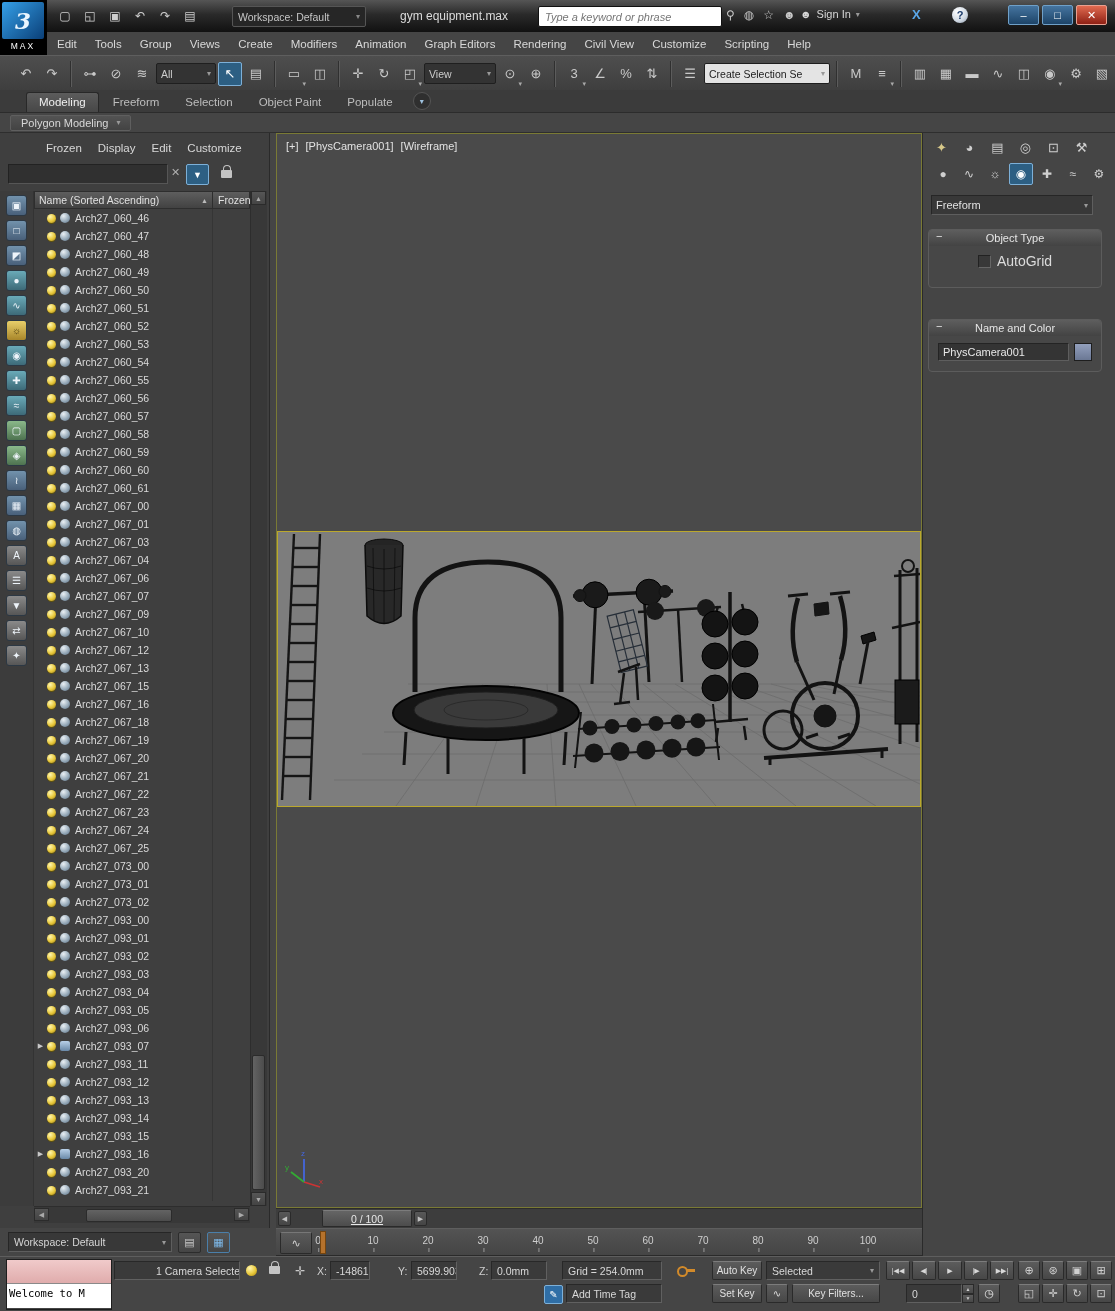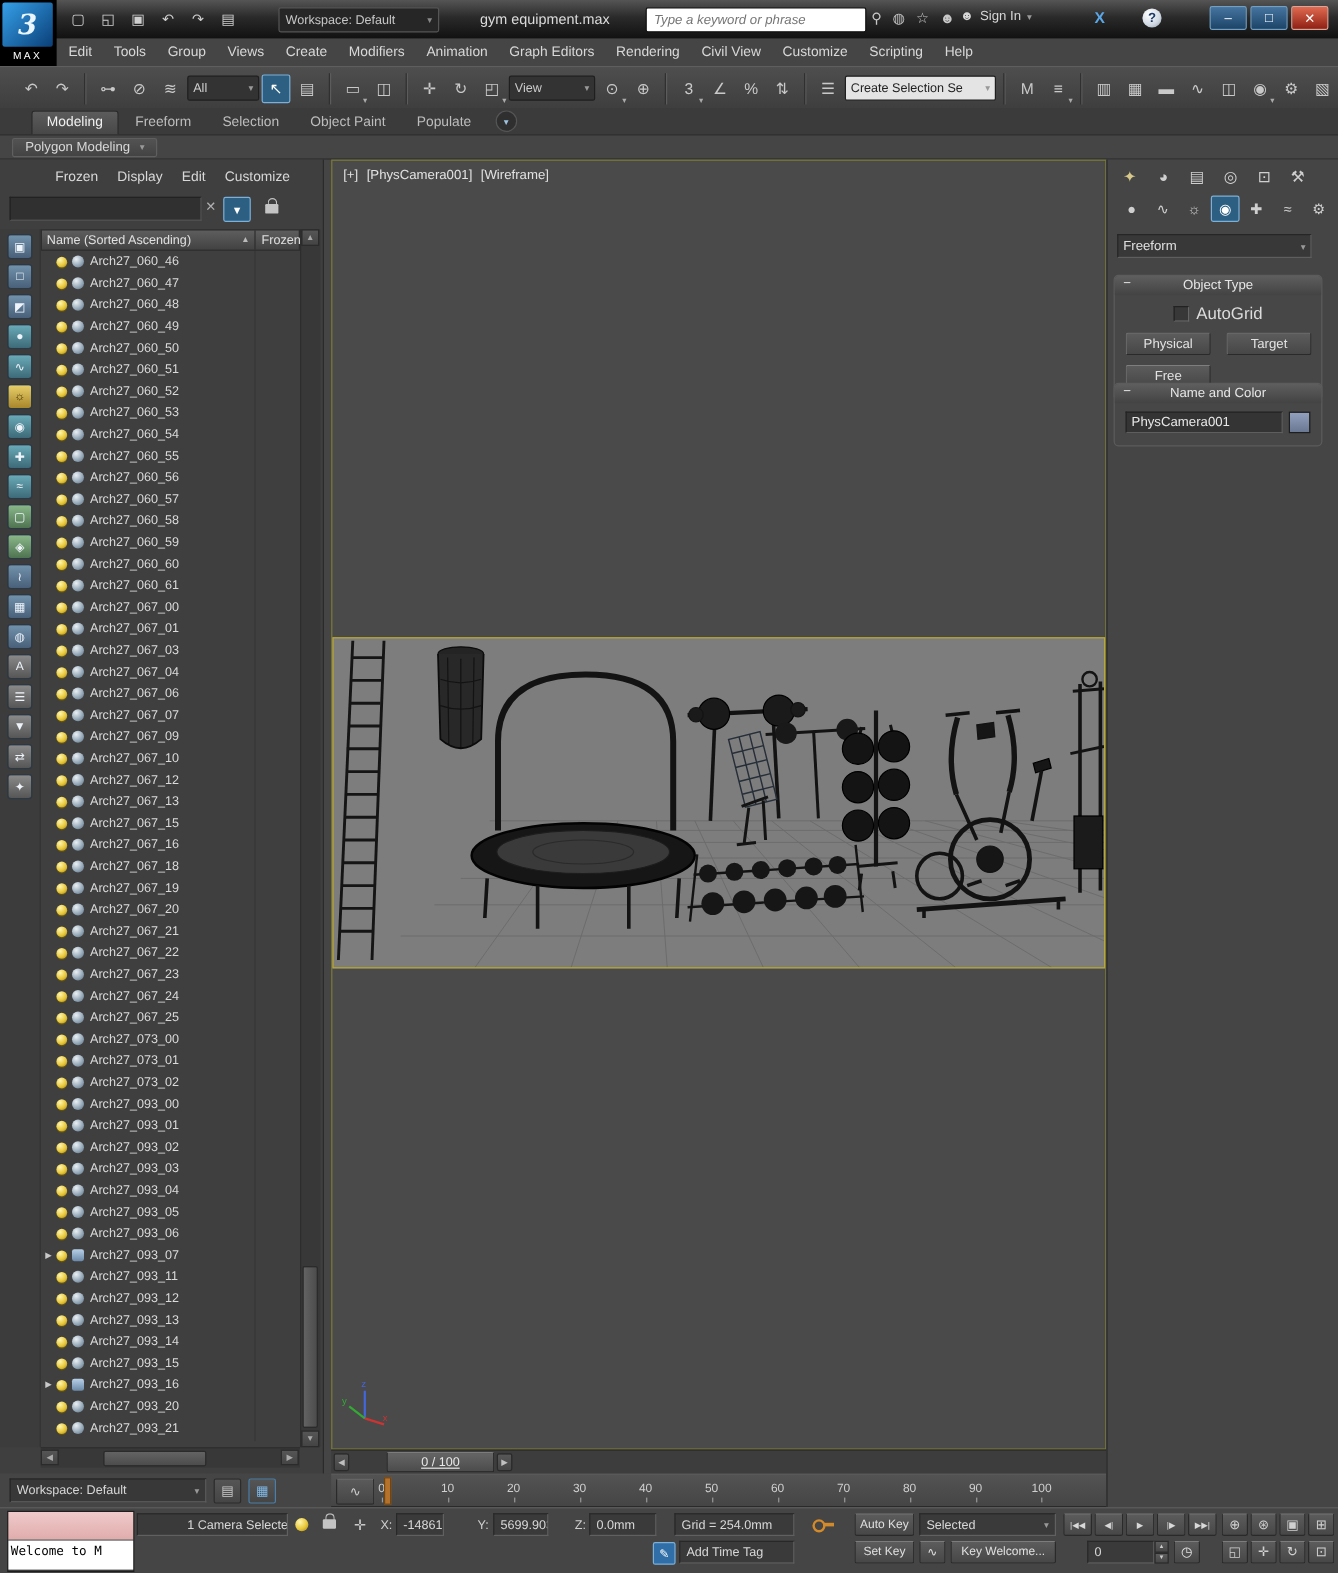--- a/index.html
+++ b/index.html
@@ -953,25 +953,20 @@
     <div class="rollout" style="top:96px;">
       <div class="rollout-header">
         <span class="rollout-minus">−</span>
         <span>Object Type</span>
       </div>
       <div class="rollout-body">
         <div id="autogrid-row">
           <div id="autogrid-box"></div>
           <span class="cp-label">AutoGrid</span>
         </div>
-        <div id="ot-grid">
-          <div class="cmd-btn">Physical</div>
-          <div class="cmd-btn">Target</div>
-          <div class="cmd-btn">Free</div>
-        </div>
       </div>
     </div>
 
     <div class="rollout" style="top:186px;">
       <div class="rollout-header">
         <span class="rollout-minus">−</span>
         <span>Name and Color</span>
       </div>
       <div class="rollout-body">
         <div id="nc-row">
@@ -1016,21 +1011,21 @@
         <div class="nav-btn">⊕</div>
         <div class="nav-btn">⊛</div>
         <div class="nav-btn">▣</div>
         <div class="nav-btn">⊞</div>
       </div>
 
     <div id="timetag-icon">✎</div>
     <div class="sb-sunken row2" style="left:566px;width:96px;">Add Time Tag</div>
     <div class="sb-btn row2" style="left:712px;width:50px;">Set Key</div>
     <div class="sb-btn row2" style="left:766px;width:22px;">∿</div>
-    <div class="sb-btn row2" style="left:792px;width:88px;">Key Welcome...</div>
+    <div class="sb-btn row2" style="left:792px;width:88px;">Key Filters...</div>
     <div class="sb-sunken row2" style="left:906px;width:56px;">0</div>
     <div id="spinner" class="row2">
         <div>▲</div>
         <div>▼</div>
       </div>
     <div class="sb-btn row2" style="left:978px;width:22px;font-size:11px;">◷</div>
     <div id="sb-nav2" style="left:1018px;top:27px;">
         <div class="nav-btn">◱</div>
         <div class="nav-btn">✛</div>
         <div class="nav-btn">↻</div>

